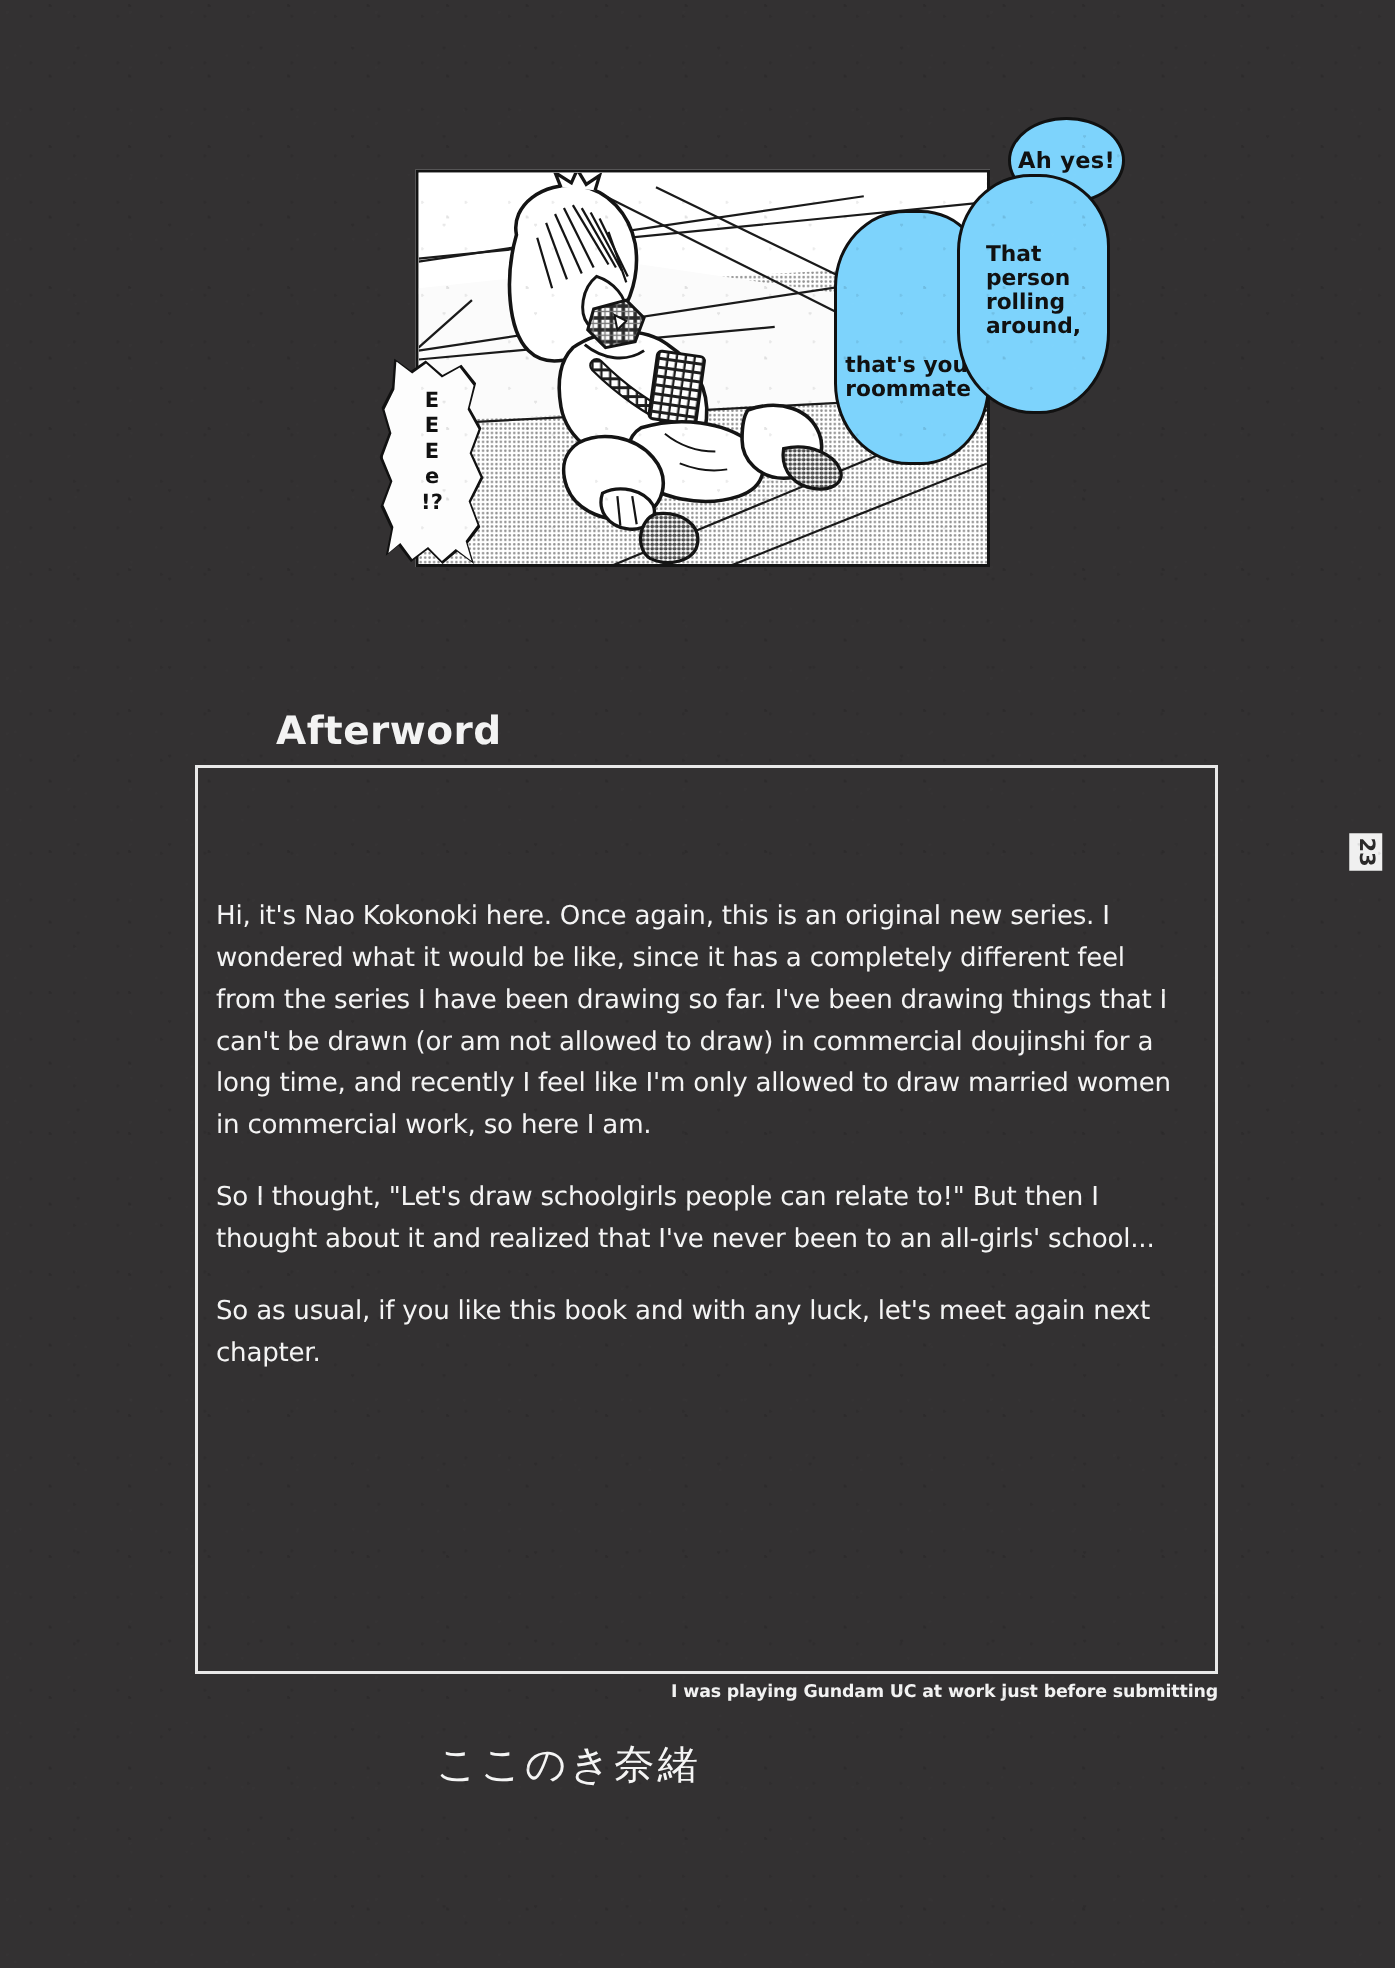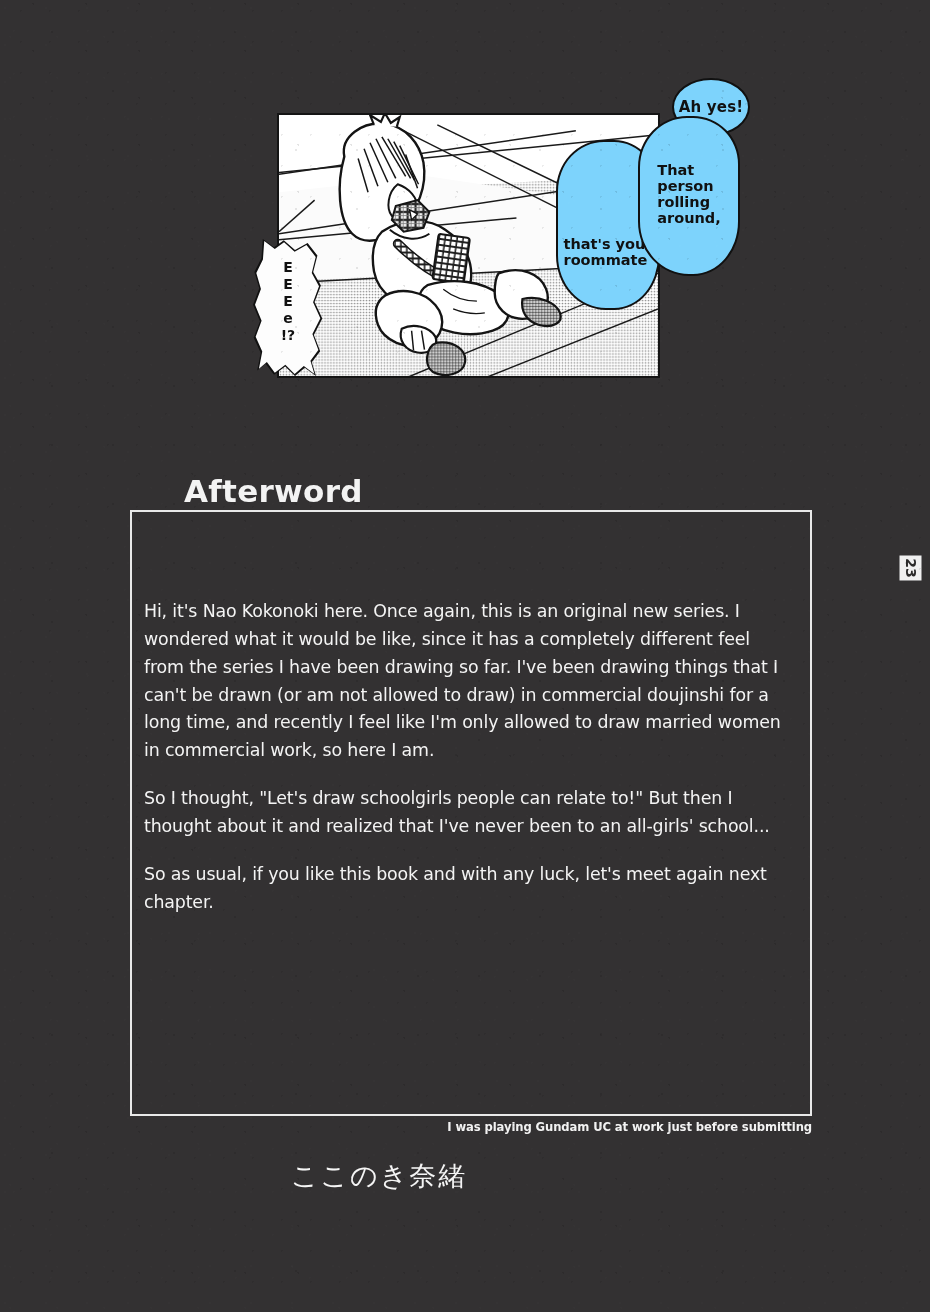--- a/index.html
+++ b/index.html
@@ -126,21 +126,21 @@
     line-height: 1.22;
     font-family: "DejaVu Sans", sans-serif;
     white-space: pre-line;
   }
 
   
   #afterword-title {
     position: absolute;
     left: 184px; top: 473px;
     color: #f3f3f3;
-    font-size: 31px;
+    font-size: 26px;
     font-weight: 700;
     letter-spacing: .3px;
     font-family: "DejaVu Sans", sans-serif;
     z-index: 20;
   }
 
   #afterword-box {
     position: absolute;
     left: 130px; top: 510px;
     width: 682px; height: 606px;

